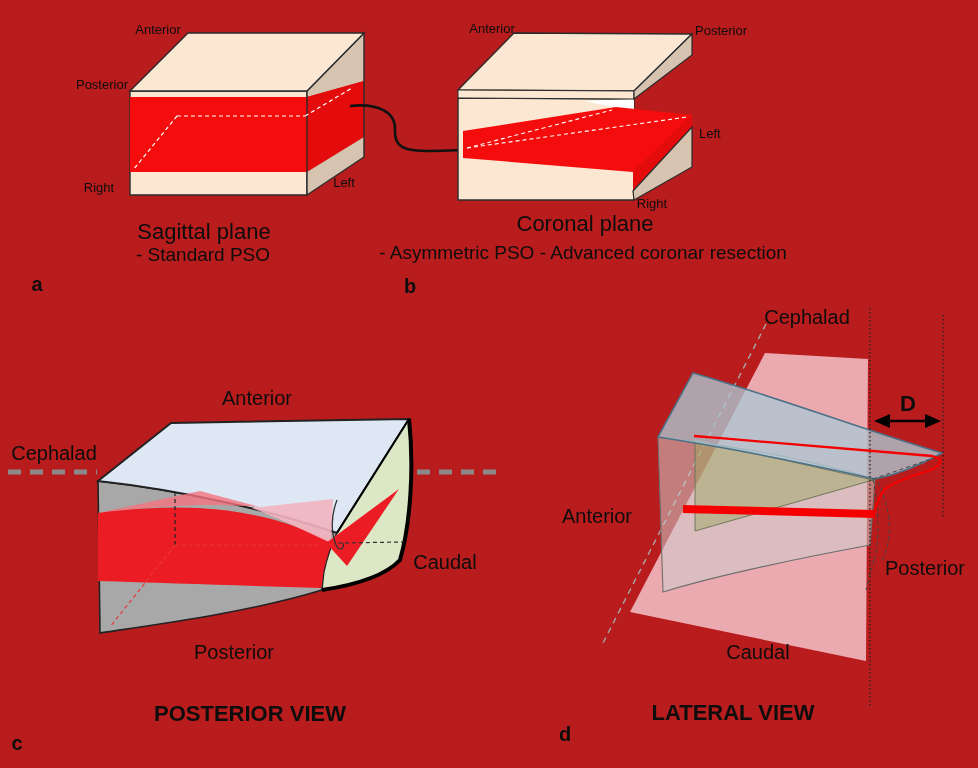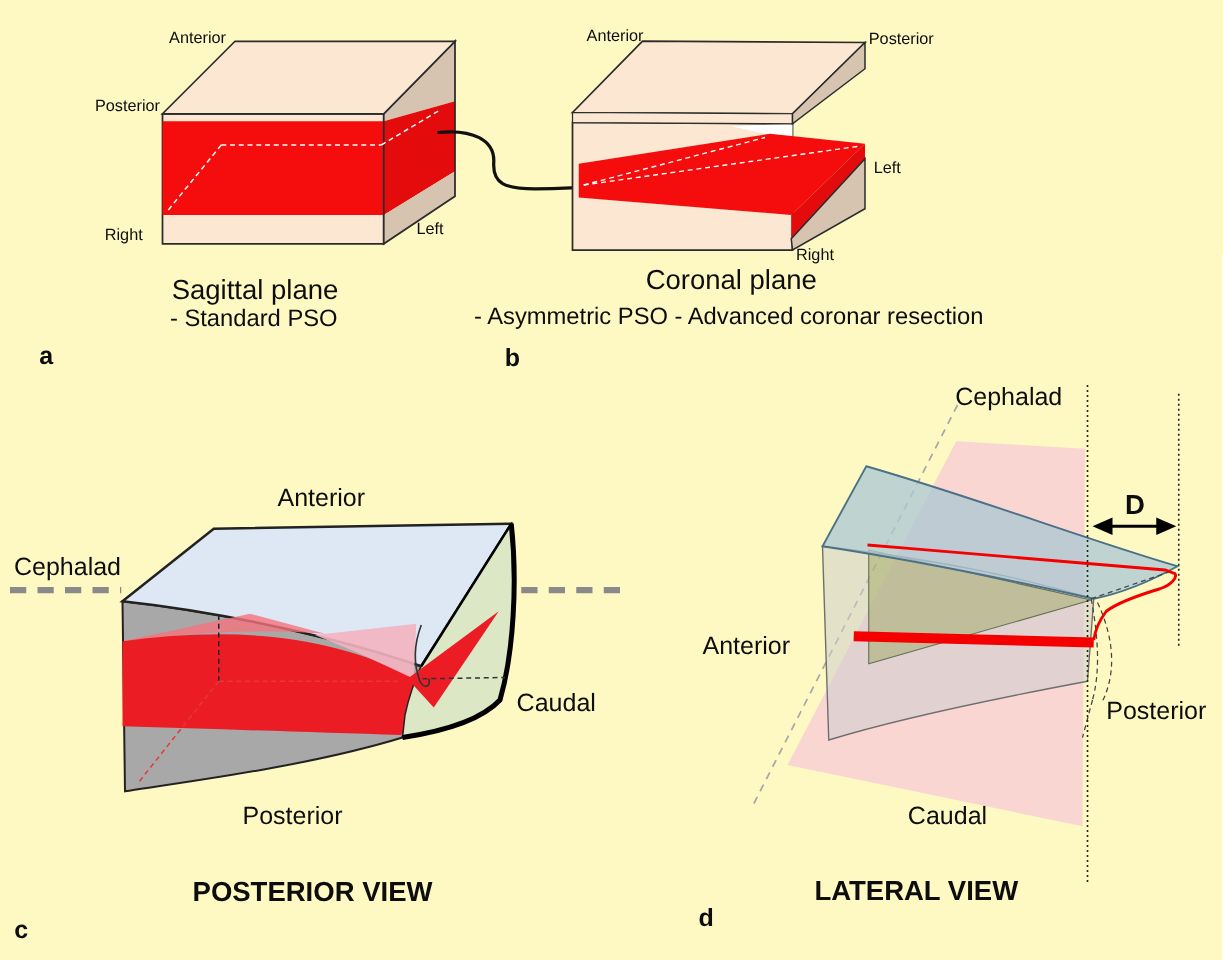--- a/index.html
+++ b/index.html
@@ -1,19 +1,19 @@
 <!DOCTYPE html>
 <html><head>
 <meta charset="utf-8">
 <style>
   html,body{margin:0;padding:0;background:#ffffff;}
   .stage{
     position:relative;
     width:978px;height:768px;
-    background:#fef9c3;
+    background:#b91c1c;
     font-family:"Liberation Sans",sans-serif;
     overflow:hidden;
   }
   svg{display:block;}
   svg text{
     font-family:"Liberation Sans",sans-serif;
     fill:#0d0d0d;
   }
   .t-sm{font-size:13px;}
   .t-md{font-size:20px;}

